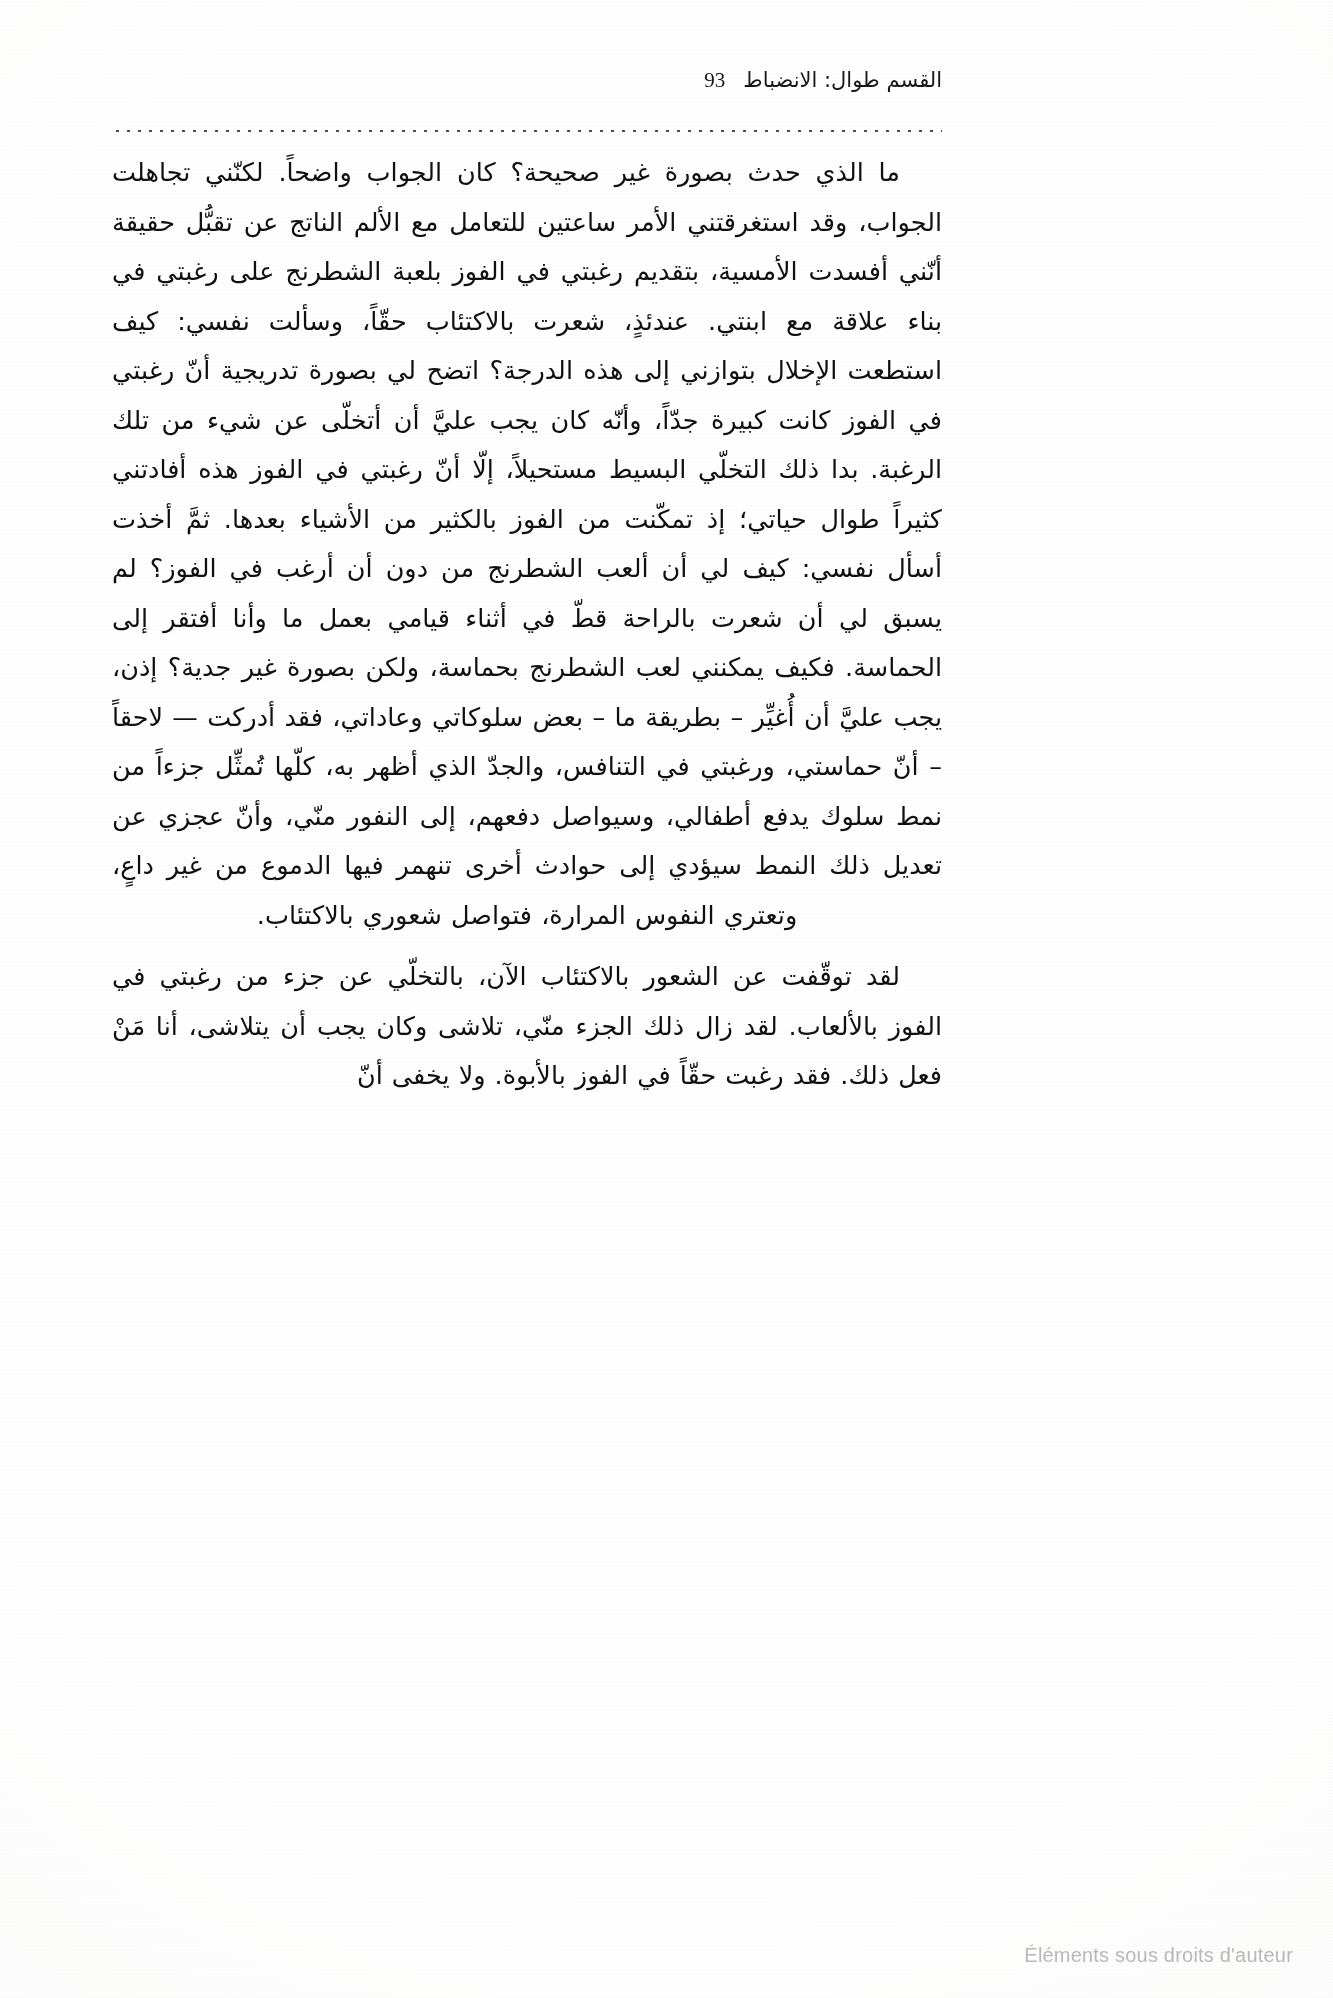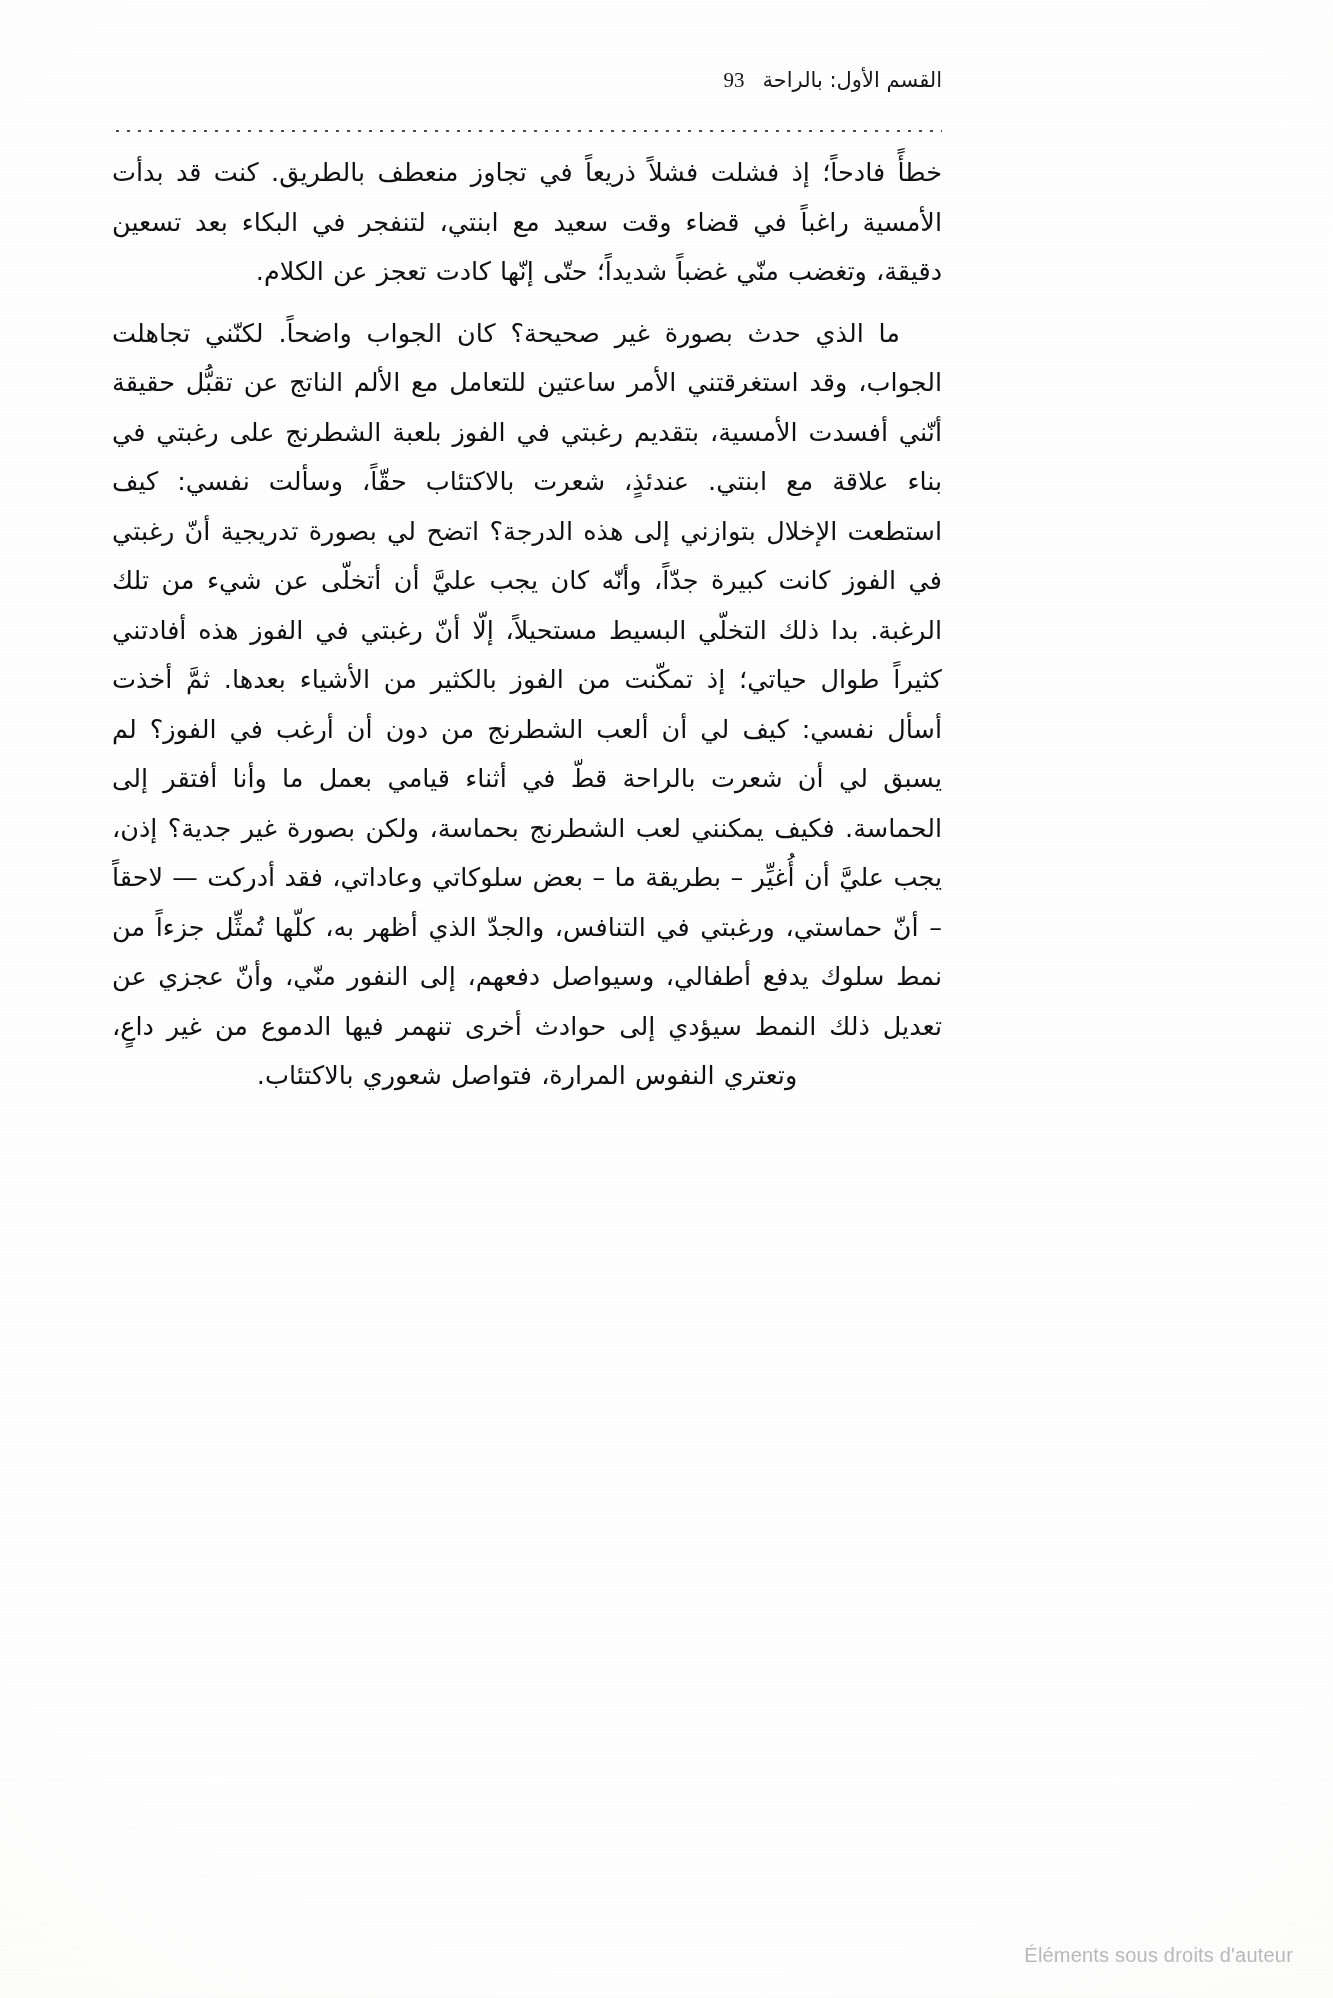--- a/index.html
+++ b/index.html
@@ -125,27 +125,27 @@
     letter-spacing: .2px;
     white-space: nowrap;
   }
 </style>
 </head>
 <body>
 
 <div class="page-sheet">
 
   <div class="running-header">
-    <span class="header-title">القسم الأول: بالراحة</span>
+    <span class="header-title">القسم طوال: الانضباط</span>
     <span class="header-pagenum">93</span>
   </div>
 
   <div class="header-rule"></div>
 
   <div class="body-text">
-    <p class="para last-right">خطأً فادحاً؛ إذ فشلت فشلاً ذريعاً في تجاوز منعطف بالطريق. كنت قد بدأت الأمسية راغباً في قضاء وقت سعيد مع ابنتي، لتنفجر في البكاء بعد تسعين دقيقة، وتغضب منّي غضباً شديداً؛ حتّى إنّها كادت تعجز عن الكلام.</p>
     <p class="para indent">ما الذي حدث بصورة غير صحيحة؟ كان الجواب واضحاً. لكنّني تجاهلت الجواب، وقد استغرقتني الأمر ساعتين للتعامل مع الألم الناتج عن تقبُّل حقيقة أنّني أفسدت الأمسية، بتقديم رغبتي في الفوز بلعبة الشطرنج على رغبتي في بناء علاقة مع ابنتي. عندئذٍ، شعرت بالاكتئاب حقّاً، وسألت نفسي: كيف استطعت الإخلال بتوازني إلى هذه الدرجة؟ اتضح لي بصورة تدريجية أنّ رغبتي في الفوز كانت كبيرة جدّاً، وأنّه كان يجب عليَّ أن أتخلّى عن شيء من تلك الرغبة. بدا ذلك التخلّي البسيط مستحيلاً، إلّا أنّ رغبتي في الفوز هذه أفادتني كثيراً طوال حياتي؛ إذ تمكّنت من الفوز بالكثير من الأشياء بعدها. ثمَّ أخذت أسأل نفسي: كيف لي أن ألعب الشطرنج من دون أن أرغب في الفوز؟ لم يسبق لي أن شعرت بالراحة قطّ في أثناء قيامي بعمل ما وأنا أفتقر إلى الحماسة. فكيف يمكنني لعب الشطرنج بحماسة، ولكن بصورة غير جدية؟ إذن، يجب عليَّ أن أُغيِّر – بطريقة ما – بعض سلوكاتي وعاداتي، فقد أدركت — لاحقاً – أنّ حماستي، ورغبتي في التنافس، والجدّ الذي أظهر به، كلّها تُمثِّل جزءاً من نمط سلوك يدفع أطفالي، وسيواصل دفعهم، إلى النفور منّي، وأنّ عجزي عن تعديل ذلك النمط سيؤدي إلى حوادث أخرى تنهمر فيها الدموع من غير داعٍ، وتعتري النفوس المرارة، فتواصل شعوري بالاكتئاب.</p>
+    <p class="para indent last-right">لقد توقّفت عن الشعور بالاكتئاب الآن، بالتخلّي عن جزء من رغبتي في الفوز بالألعاب. لقد زال ذلك الجزء منّي، تلاشى وكان يجب أن يتلاشى، أنا مَنْ فعل ذلك. فقد رغبت حقّاً في الفوز بالأبوة. ولا يخفى أنّ</p>
   </div>
 
   <div class="footer-watermark">Éléments sous droits d'auteur</div>
 
   <div class="scan-noise"></div>
 </div>
 
 </body></html>

